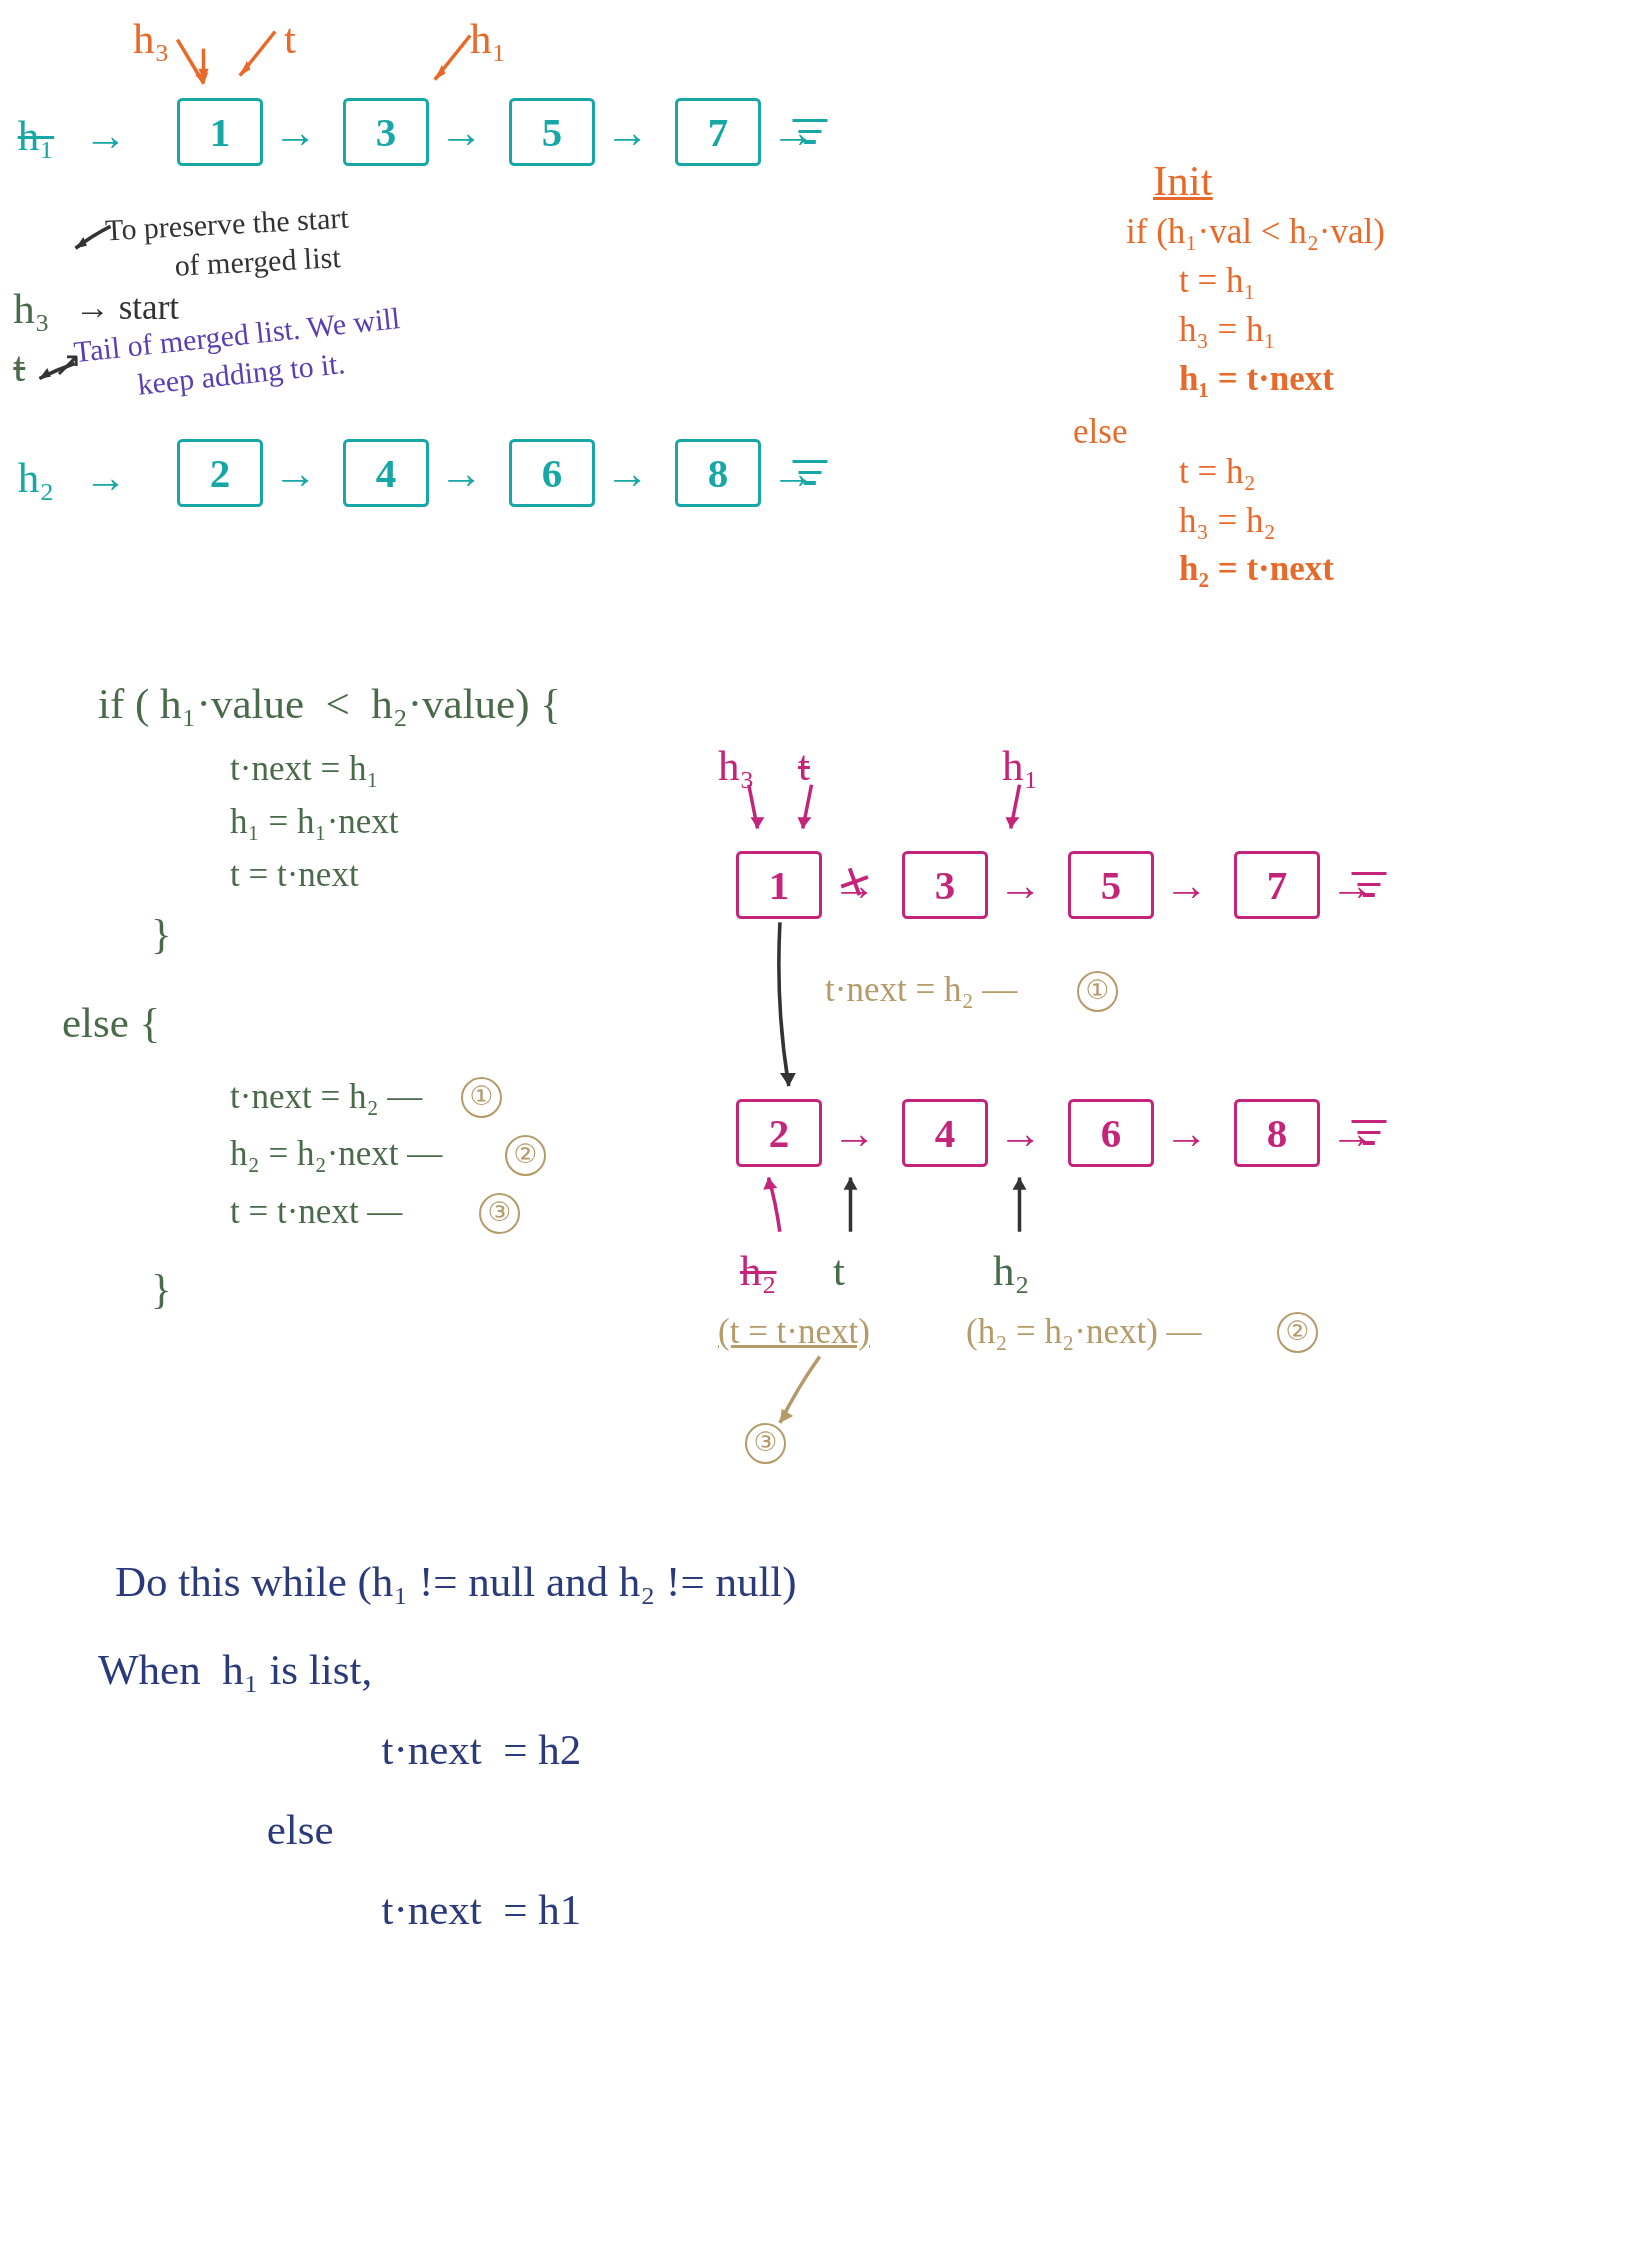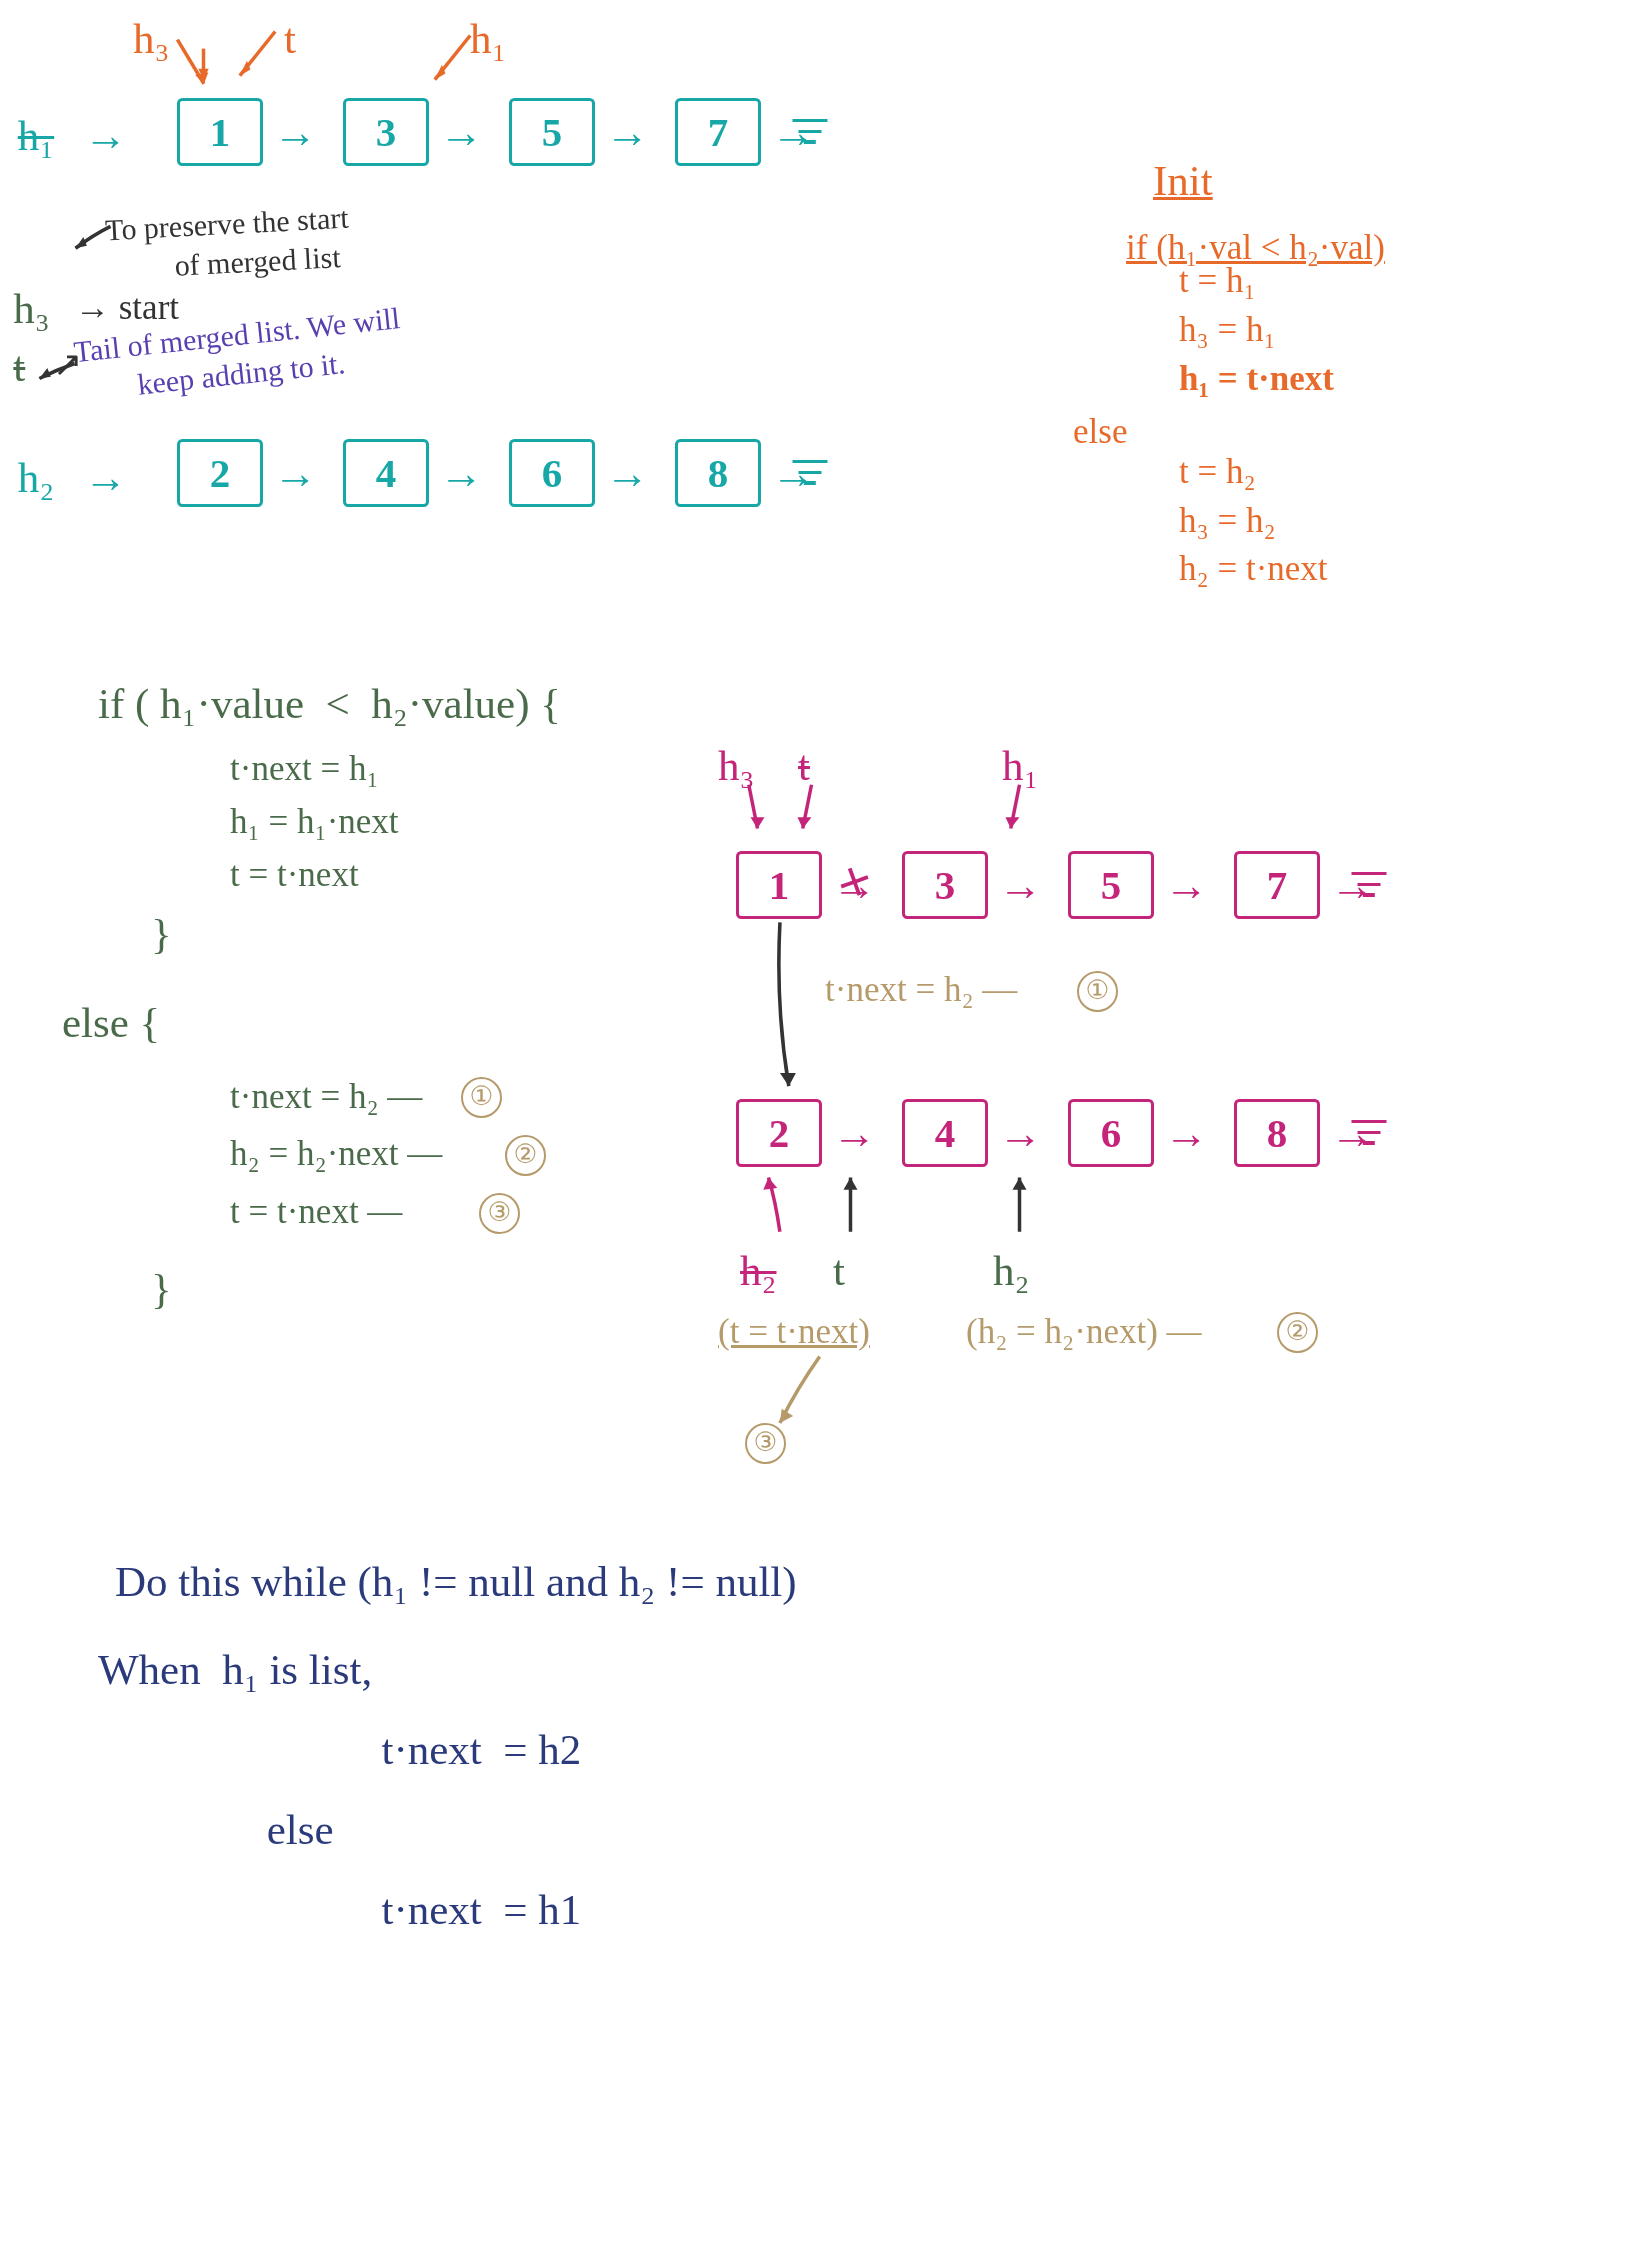--- a/index.html
+++ b/index.html
@@ -155,28 +155,28 @@
   <div class="node">6</div>
   <div class="node">8</div>
   <div class="ground-sym teal">
     <span style="top:8.9px;width:35px;"></span>
     <span style="top:19.5px;width:23px;"></span>
     <span style="top:30px;width:12.4px;"></span>
   </div>
 </div>
 
 <div class="abs orange txt-lg underline" style="left:1153px; top:151px;">Init</div>
-<div class="abs orange txt" style="left:1126px; top:224px;text-decoration:underline;">if (h₁·val &lt; h₂·val)</div>
+<div class="abs orange txt" style="left:1126px; top:208px;">if (h₁·val &lt; h₂·val)</div>
 <div class="abs orange txt" style="left:1144px; top:257px;">    t = h₁</div>
 <div class="abs orange txt" style="left:1144px; top:306px;">    h₃ = h₁</div>
 <div class="abs orange txt" style="left:1144px; top:355px;font-weight:bold;">    h₁ = t·next</div>
 <div class="abs orange txt" style="left:1073px; top:408px;">else</div>
 <div class="abs orange txt" style="left:1144px; top:448px;">    t = h₂</div>
 <div class="abs orange txt" style="left:1144px; top:497px;">    h₃ = h₂</div>
-<div class="abs orange txt" style="left:1144px; top:545px;">    h₂ = t·next</div>
+<div class="abs orange txt" style="left:1144px; top:545px;font-weight:bold;">    h₂ = t·next</div>
 
 <div class="abs olive txt-lg" style="left:98px; top:674px;font-family:Liberation Serif, serif;">if ( h₁·value  &lt;  h₂·value) {</div>
 <div class="abs olive txt" style="left:160px; top:745px;">        t·next = h₁</div>
 <div class="abs olive txt" style="left:160px; top:798px;">        h₁ = h₁·next</div>
 <div class="abs olive txt" style="left:160px; top:851px;">        t = t·next</div>
 <div class="abs olive txt-lg" style="left:151px; top:904px;">}</div>
 <div class="abs olive txt-lg" style="left:62px; top:993px;">else {</div>
 
 <div class="abs olive txt" style="left:160px; top:1073px;">        t·next = h₂ —</div>
 <span class="abs tan circle-num" style="left:461px; top:1077px;">①</span>

